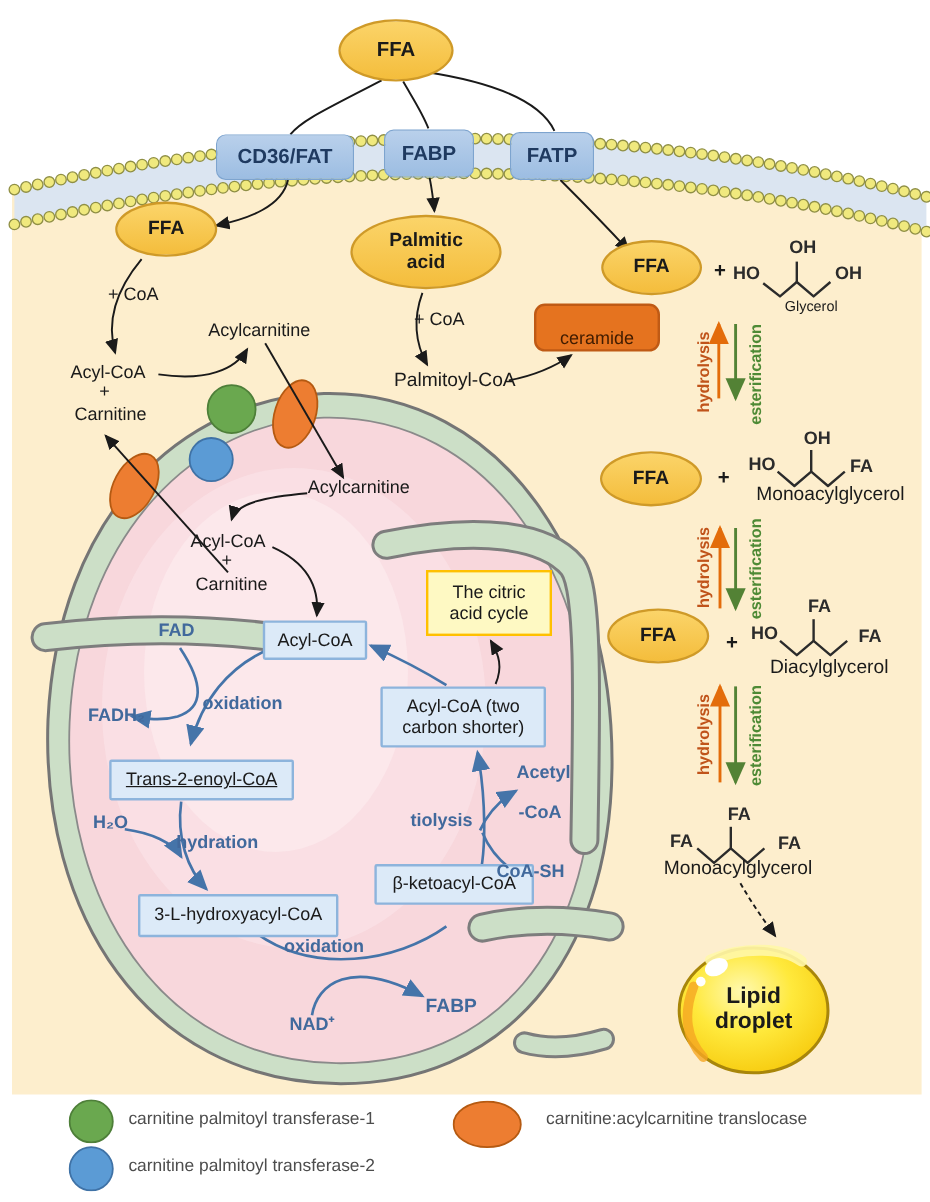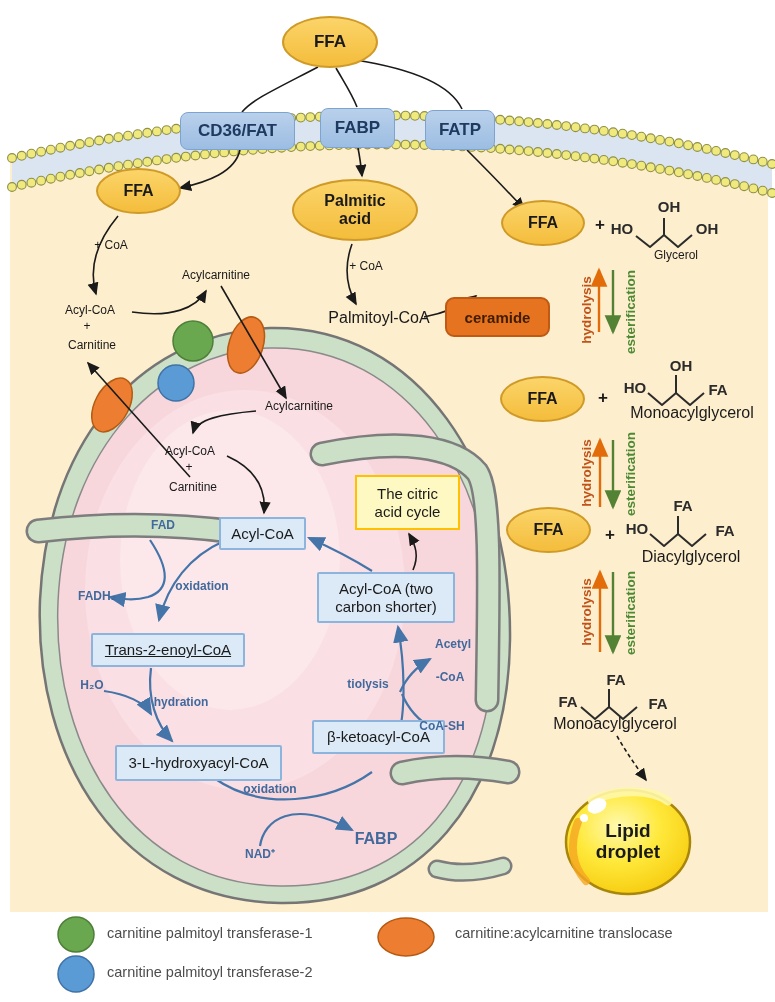--- a/index.html
+++ b/index.html
@@ -1,34 +1,34 @@
 <!DOCTYPE html>
 <html><head>
 <meta charset="utf-8">
 <style>
   html,body{margin:0;padding:0;background:#fff;}
   #canvas{position:relative;width:775px;height:1002px;background:#ffffff;overflow:hidden;
           font-family:"Liberation Sans",sans-serif;color:#1a1a1a;}
   #bg{position:absolute;left:0;top:0;}
-  .lbl{position:absolute;transform:translate(-50%,-50%);white-space:nowrap;font-size:12px;line-height:1.12;}
+  .lbl{position:absolute;transform:translate(-50%,-50%);white-space:nowrap;font-size:15px;line-height:1.12;}
   .b{font-weight:bold;}
   .blue{color:#41699c;font-weight:bold;}
   .atom{font-weight:600;font-size:15px;color:#2b2b2b;}
   .pill{position:absolute;border-radius:50%;background:linear-gradient(#fbd469,#f4bd3c);
         border:2px solid #cf9a28;display:flex;align-items:center;justify-content:center;
         font-weight:600;font-size:16px;box-sizing:border-box;text-align:center;}
   .trans{position:absolute;border-radius:8px;background:linear-gradient(#b9d0eb,#9cbde2);
          border:1.5px solid #7da4cf;display:flex;align-items:center;justify-content:center;
          font-weight:600;font-size:17px;color:#1f3a60;box-sizing:border-box;}
   .mbox{position:absolute;background:#dceaf8;border:2px solid #8db4dc;border-radius:2px;
         display:flex;align-items:center;justify-content:center;font-size:15px;
         box-sizing:border-box;text-align:center;line-height:1.15;}
   .cer{position:absolute;border-radius:9px;background:#e5731f;border:2px solid #bf5a15;
-       display:flex;align-items:center;justify-content:center;font-weight:700;font-size:15px;
-       color:#401c00;box-sizing:border-box;margin-top:44px;}
+       display:flex;align-items:flex-end;justify-content:center;font-weight:400;font-size:15px;
+       color:#401c00;box-sizing:border-box;}
   .citric{position:absolute;background:#fef9c3;border:2.5px solid #ffc000;display:flex;
           align-items:center;justify-content:center;font-size:15px;text-align:center;
           line-height:1.2;box-sizing:border-box;}
   .vlbl{position:absolute;transform:translate(-50%,-50%) rotate(-90deg);font-weight:bold;
         font-size:13.5px;white-space:nowrap;}
   .hyd{color:#c0531a;}
   .est{color:#4e8a35;}
   .legend-text{position:absolute;transform:translate(0,-50%);font-size:14.5px;color:#4d4d4d;white-space:nowrap;}
 </style>
 </head>
@@ -385,21 +385,21 @@
 <div class="lbl" style="left:628px;top:841px;font-size:19px;font-weight:600;white-space:normal;width:70px;text-align:center;">Lipid droplet</div>
 
 <div class="lbl" style="left:299px;top:407px;">Acylcarnitine</div>
 <div class="lbl" style="left:190px;top:452px;">Acyl-CoA</div>
 <div class="lbl" style="left:189px;top:468px;">+</div>
 <div class="lbl" style="left:193px;top:488px;">Carnitine</div>
 
 <div class="mbox" style="left:219px;top:517px;width:87px;height:33px;">
   <span>Acyl-CoA</span>
 </div>
-<div class="lbl blue" style="left:163px;top:526px;">FAD</div>
+<div class="lbl blue" style="left:147px;top:526px;">FAD</div>
 <div class="lbl blue" style="left:202px;top:587px;">oxidation</div>
 <div class="lbl blue" style="left:97px;top:597px;">FADH₂</div>
 <div class="mbox" style="left:91px;top:633px;width:154px;height:34px;text-decoration:underline;">
   <span>Trans-2-enoyl-CoA</span>
 </div>
 <div class="lbl blue" style="left:92px;top:686px;">H₂O</div>
 <div class="lbl blue" style="left:181px;top:703px;">hydration</div>
 <div class="mbox" style="left:115px;top:745px;width:167px;height:36px;">
   <span>3-L-hydroxyacyl-CoA</span>
 </div>

